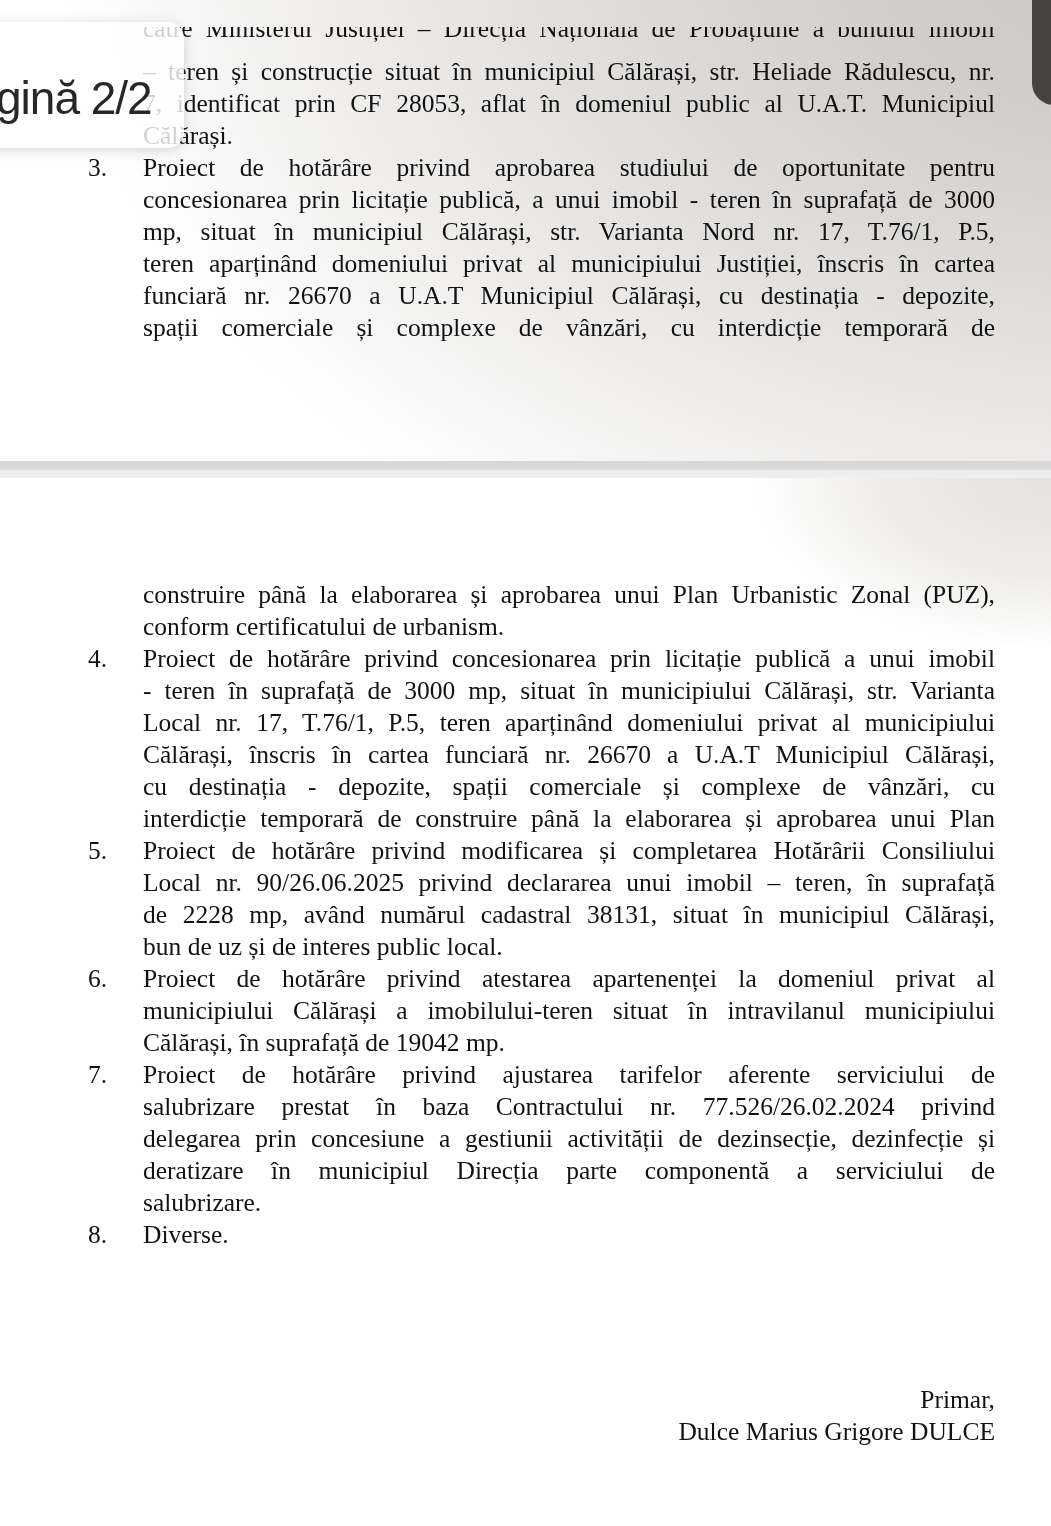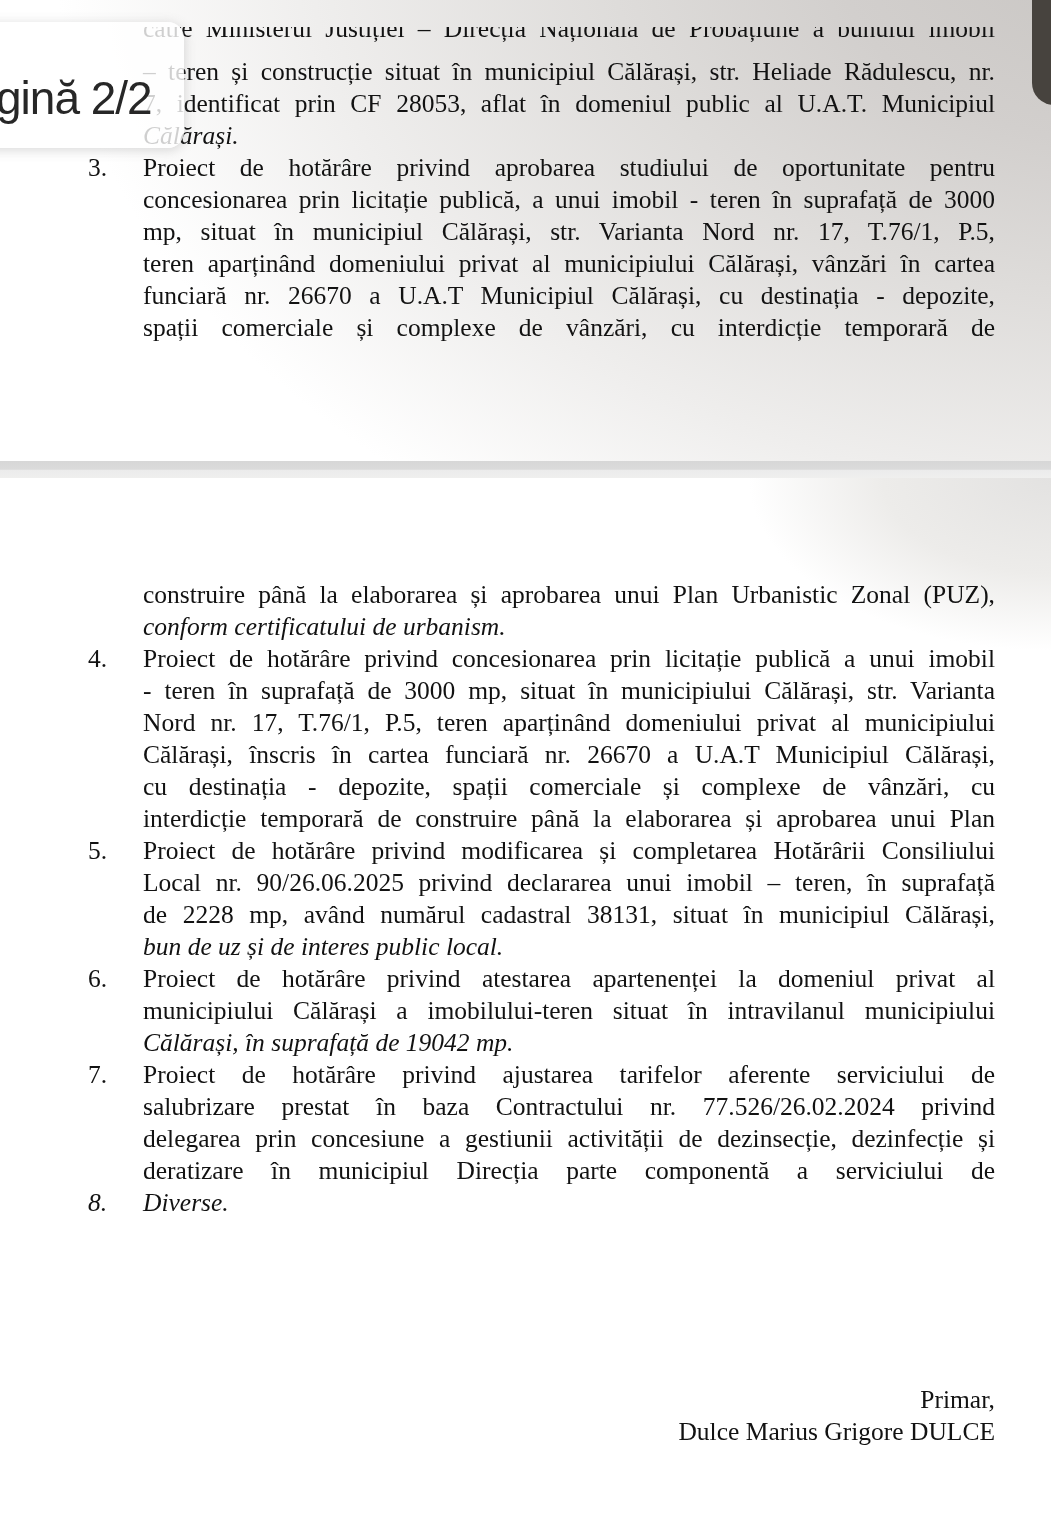--- a/index.html
+++ b/index.html
@@ -26,21 +26,21 @@
     position:absolute;right:0;top:0;width:420px;height:260px;
     background:radial-gradient(ellipse 420px 240px at 100% 0%,
       #e3e2e1 0%, #edecea 40%, rgba(255,255,255,0) 72%);
   }
 
   
   .textzone{position:absolute;left:88px;width:907px;z-index:2;color:#121212;
     font-size:25.5px;line-height:32px;}
   .line{position:relative;padding-left:55px;white-space:nowrap;}
   .jl{text-align:justify;text-align-last:justify;text-justify:inter-word;}
-  .ll{text-align:justify;text-align-last:left;font-style:italic;}
+  .ll{text-align:justify;text-align-last:left;}
   .num{position:absolute;left:0;top:0;}
 
   .clipbox{position:absolute;left:88px;top:27px;width:907px;height:15px;overflow:hidden;z-index:2;
     color:#121212;font-size:25.5px;line-height:32px;}
   .clipbox .line{margin-top:-14px;}
 
   #p1-text{top:56px;}
   #p2-text{top:579px;}
 
   .signature{position:absolute;left:88px;top:1384px;width:907px;z-index:2;
@@ -79,45 +79,46 @@
     <div class="line jl">către Ministerul Justiției – Direcția Națională de Probațiune a bunului imobil</div>
   </div>
 
   <div id="p1-text" class="textzone">
       <div class="line jl">– teren și construcție situat în municipiul Călărași, str. Heliade Rădulescu, nr.</div>
       <div class="line jl">7, identificat prin CF 28053, aflat în domeniul public al U.A.T. Municipiul</div>
       <div class="line ll">Călărași.</div>
       <div class="line jl"><span class="num">3.</span>Proiect de hotărâre privind aprobarea studiului de oportunitate pentru</div>
       <div class="line jl">concesionarea prin licitație publică, a unui imobil - teren în suprafață de 3000</div>
       <div class="line jl">mp, situat în municipiul Călărași, str. Varianta Nord nr. 17, T.76/1, P.5,</div>
-      <div class="line jl">teren aparținând domeniului privat al municipiului Călărași, vânzări în cartea</div>
+      <div class="line jl">teren aparținând domeniului privat al municipiului Justiției, înscris în cartea</div>
       <div class="line jl">funciară nr. 26670 a U.A.T Municipiul Călărași, cu destinația - depozite,</div>
       <div class="line jl">spații comerciale și complexe de vânzări, cu interdicție temporară de</div>
     </div>
 
   <div id="p2-text" class="textzone">
       <div class="line jl">construire până la elaborarea și aprobarea unui Plan Urbanistic Zonal (PUZ),</div>
       <div class="line ll">conform certificatului de urbanism.</div>
       <div class="line jl"><span class="num">4.</span>Proiect de hotărâre privind concesionarea prin licitație publică a unui imobil</div>
       <div class="line jl">- teren în suprafață de 3000 mp, situat în municipiului Călărași, str. Varianta</div>
-      <div class="line jl">Nord nr. 17, T.76/1, P.5, teren aparținând domeniului privat al municipiului</div>
+      <div class="line jl">Local nr. 17, T.76/1, P.5, teren aparținând domeniului privat al municipiului</div>
       <div class="line jl">Călărași, înscris în cartea funciară nr. 26670 a U.A.T Municipiul Călărași,</div>
       <div class="line jl">cu destinația - depozite, spații comerciale și complexe de vânzări, cu</div>
       <div class="line jl">interdicție temporară de construire până la elaborarea și aprobarea unui Plan</div>
       <div class="line jl"><span class="num">5.</span>Proiect de hotărâre privind modificarea și completarea Hotărârii Consiliului</div>
       <div class="line jl">Local nr. 90/26.06.2025 privind declararea unui imobil – teren, în suprafață</div>
       <div class="line jl">de 2228 mp, având numărul cadastral 38131, situat în municipiul Călărași,</div>
       <div class="line ll">bun de uz și de interes public local.</div>
       <div class="line jl"><span class="num">6.</span>Proiect de hotărâre privind atestarea apartenenței la domeniul privat al</div>
       <div class="line jl">municipiului Călărași a imobilului-teren situat în intravilanul municipiului</div>
       <div class="line ll">Călărași, în suprafață de 19042 mp.</div>
       <div class="line jl"><span class="num">7.</span>Proiect de hotărâre privind ajustarea tarifelor aferente serviciului de</div>
       <div class="line jl">salubrizare prestat în baza Contractului nr. 77.526/26.02.2024 privind</div>
       <div class="line jl">delegarea prin concesiune a gestiunii activității de dezinsecție, dezinfecție și</div>
       <div class="line jl">deratizare în municipiul Direcția parte componentă a serviciului de</div>
+      <div class="line ll">salubrizare.</div>
       <div class="line ll"><span class="num">8.</span>Diverse.</div>
     </div>
 
   <div class="signature">
     <div>Primar,</div>
     <div>Dulce Marius Grigore DULCE</div>
   </div>
 
   <div class="chip"></div>
   <div class="chip-label">gină 2/2</div>

